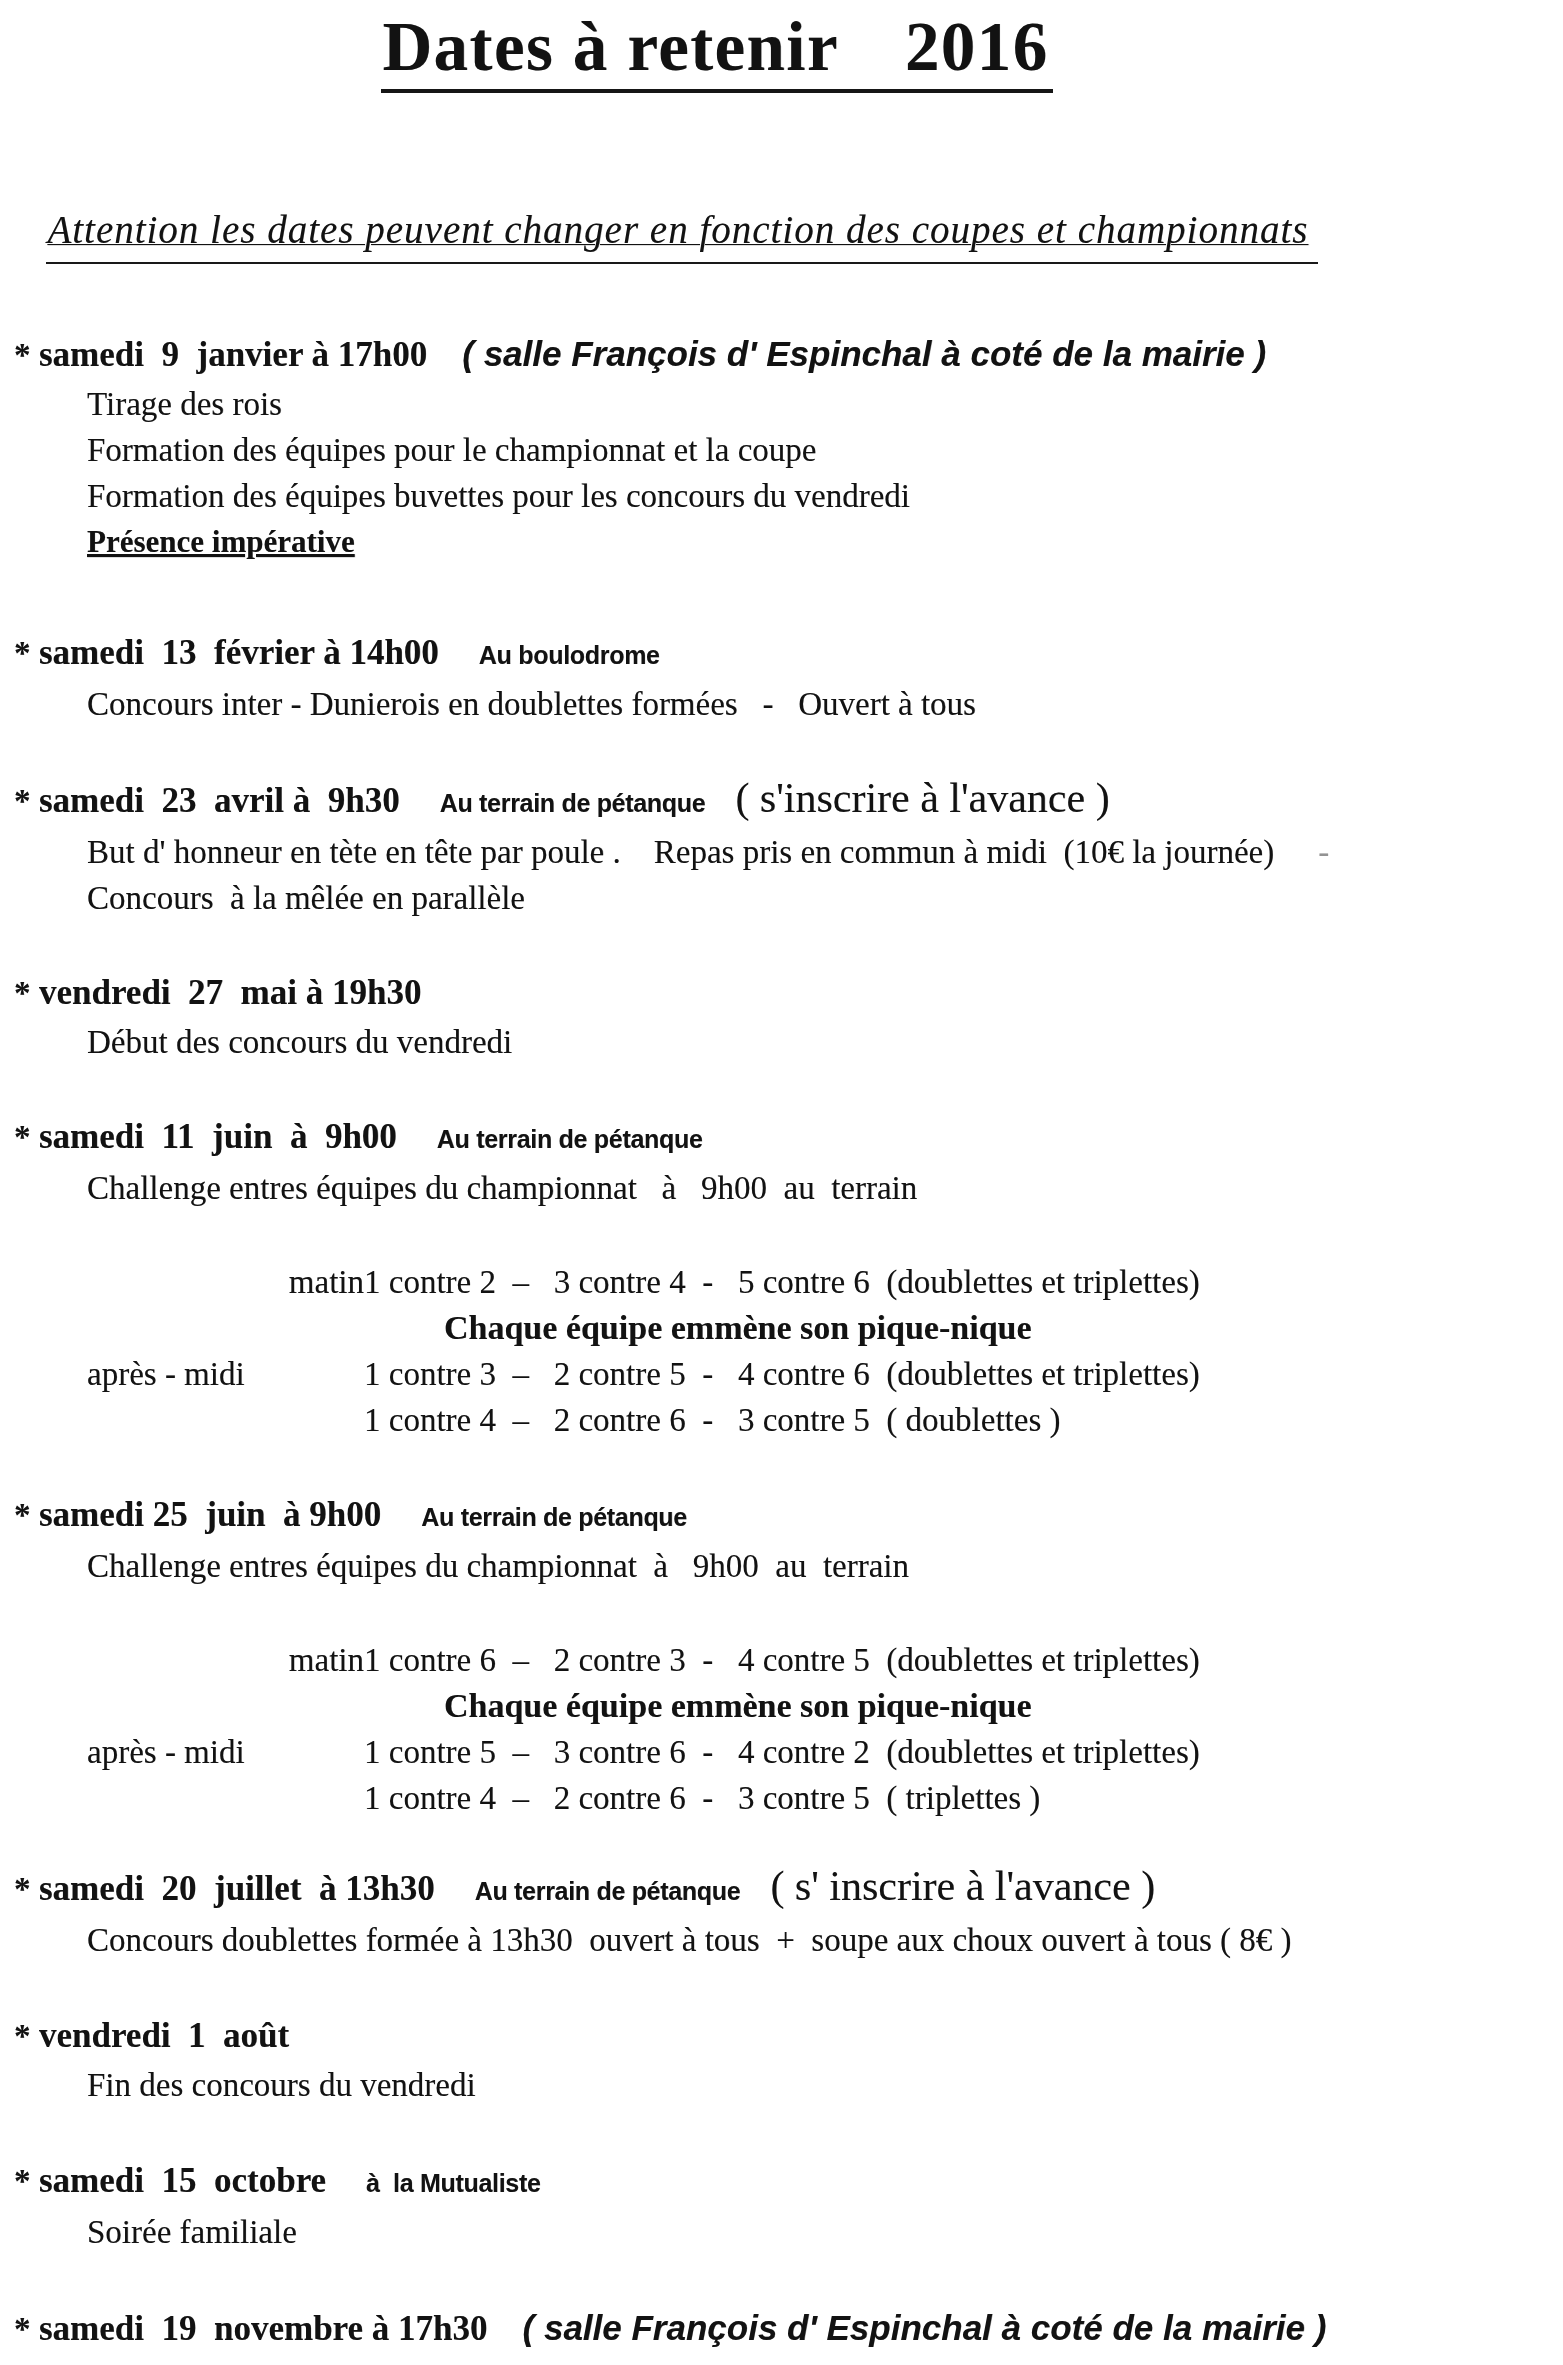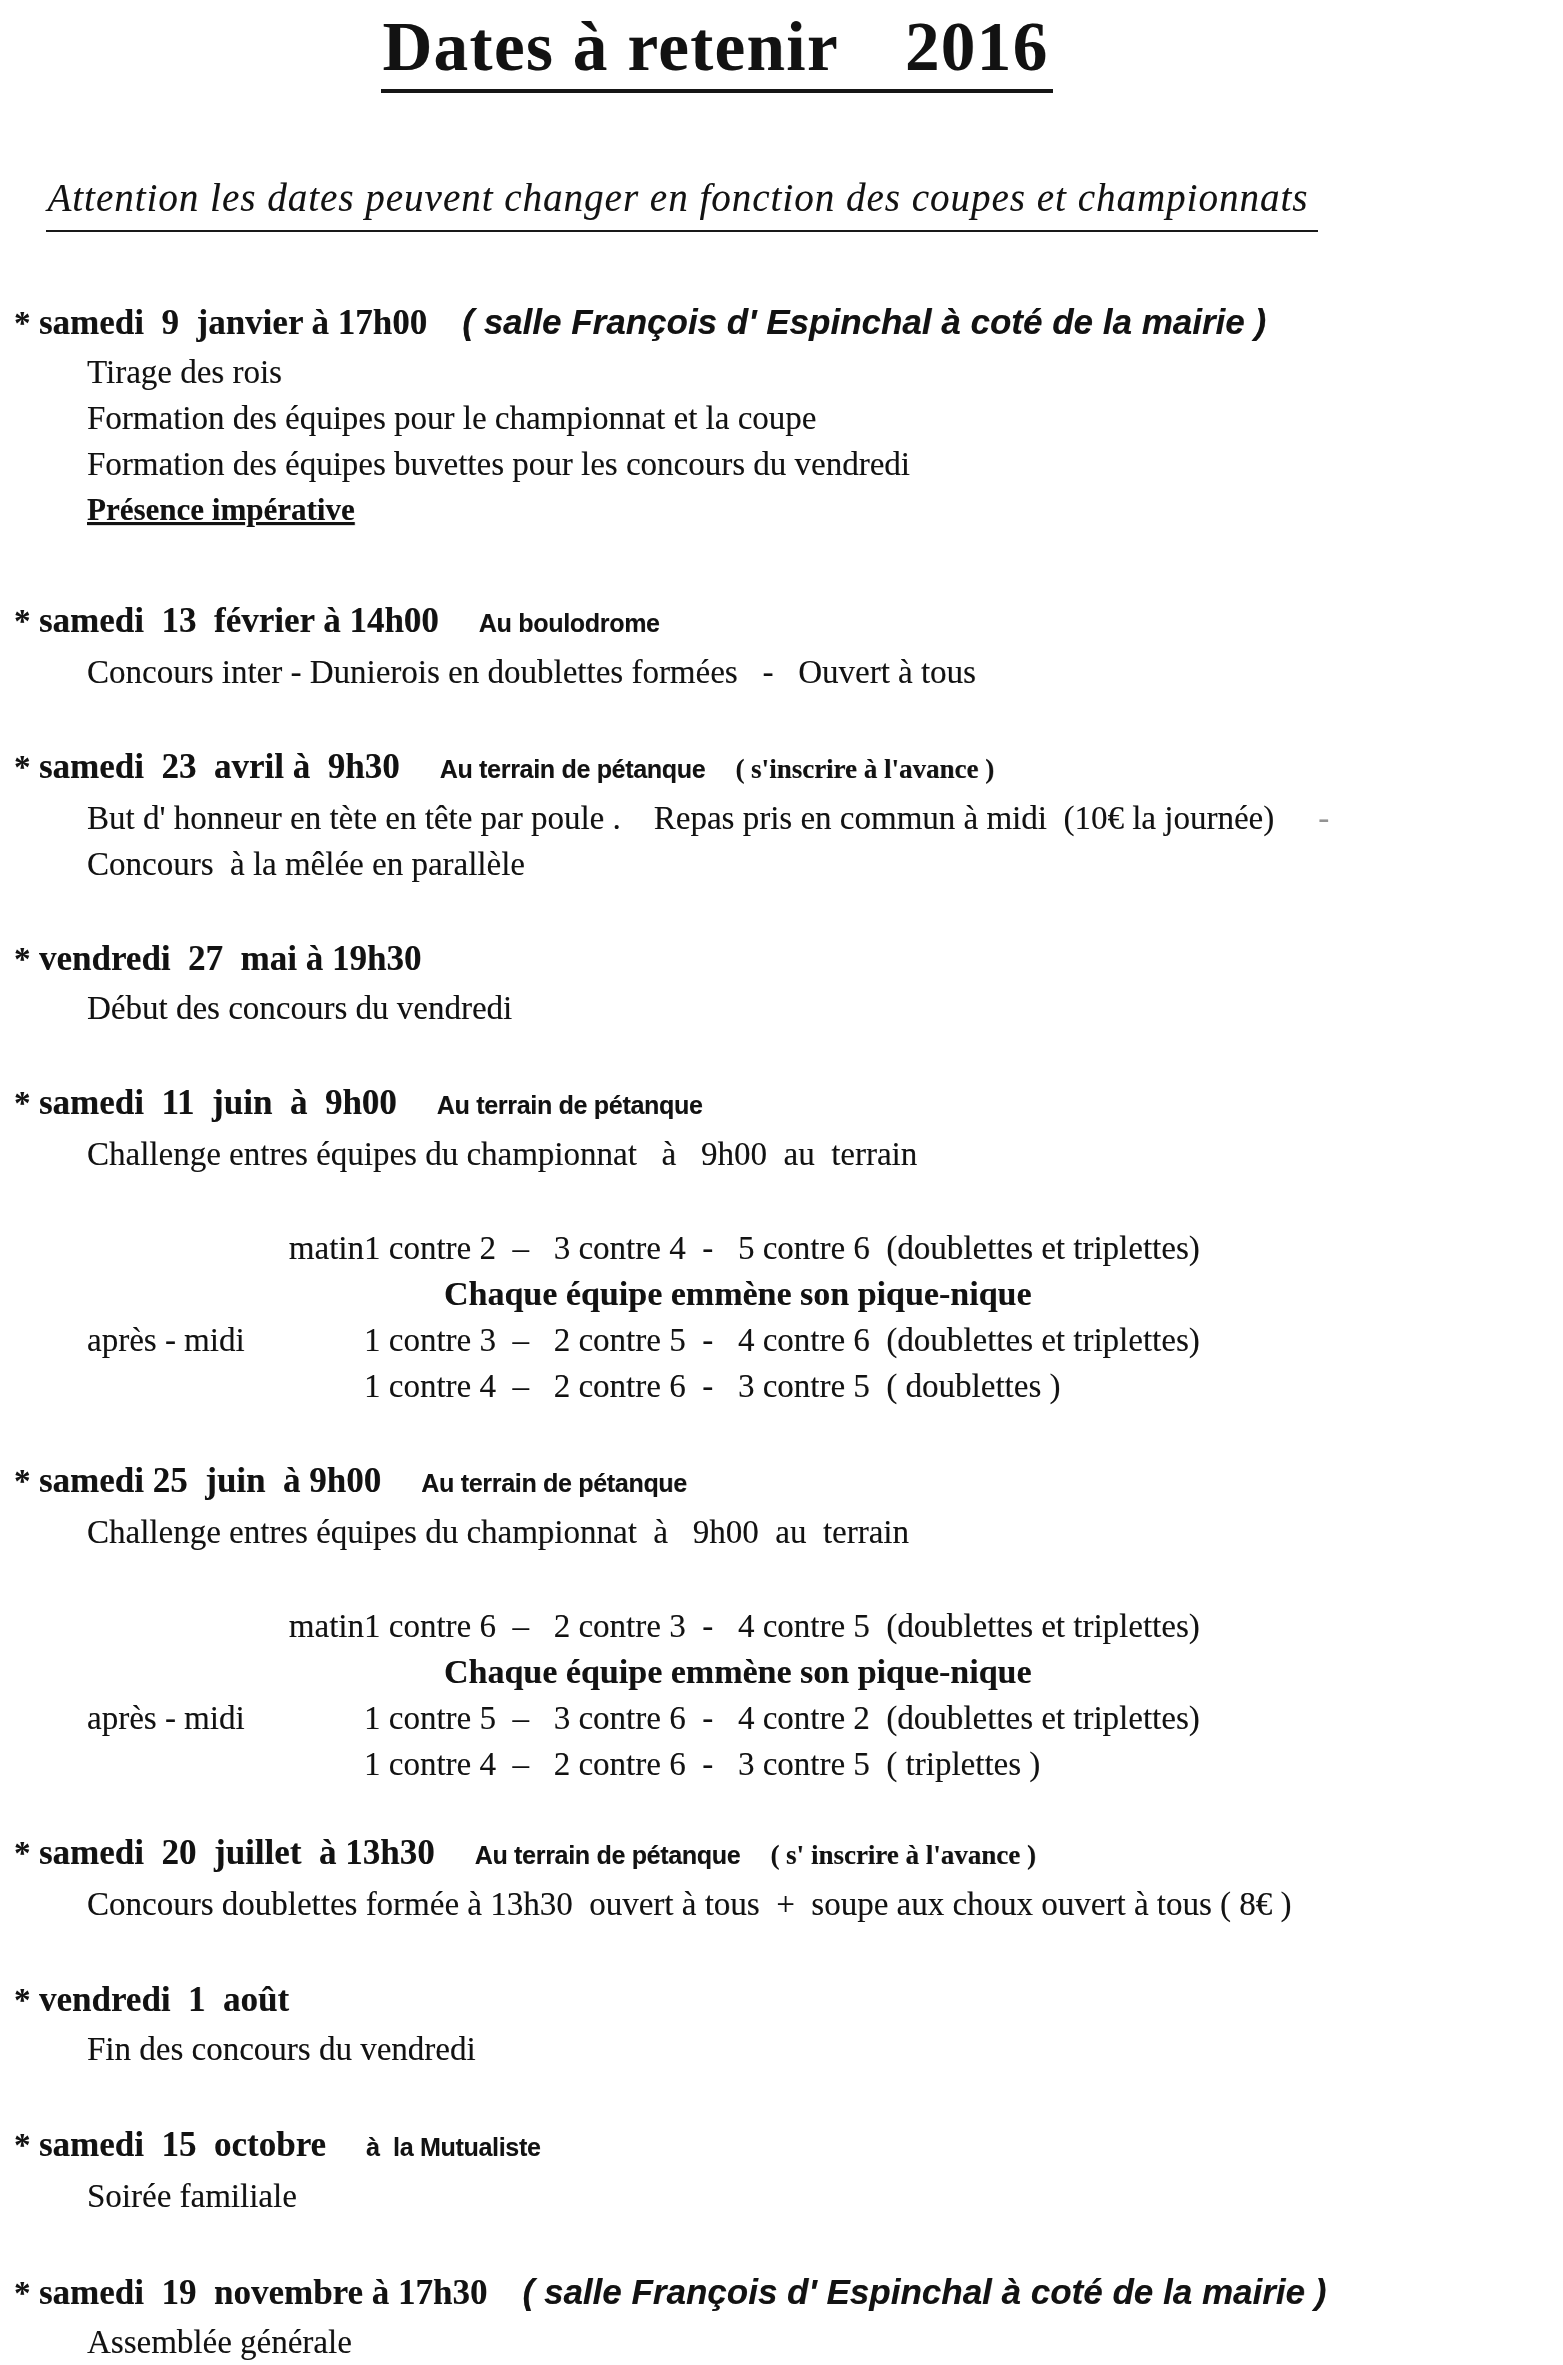--- a/index.html
+++ b/index.html
@@ -31,23 +31,24 @@
     letter-spacing: 1.4px;
     line-height: 1.05;
     white-space: pre-wrap;
   }
   .title-year { margin-left: 66px; }
 
   
   .notice-wrap {
     width: fit-content;
     margin-left: 32px;
-    margin-top: 84px;
+    margin-top: 116px;
     border-bottom: 2.8px solid #191919;
     padding: 0 9.7px 9.7px 1.4px;
+    text-decoration: underline;
   }
   .notice-text {
     font-style: italic;
     font-size: 39px;
     letter-spacing: 1px;
     line-height: 1.1;
     white-space: pre-wrap;
   }
 
   
@@ -79,22 +80,22 @@
   }
   .note-sans {
     font-family: "Liberation Sans", sans-serif;
     font-style: italic;
     font-weight: bold;
     font-size: 35px;
     margin-left: 35px;
     white-space: pre-wrap;
   }
   .note-serif {
-    font-weight: bold;
-    font-size: 27px;
+    font-weight: normal;
+    font-size: 42px;
     margin-left: 30px;
     white-space: pre-wrap;
   }
 
   .line {
     font-size: 33px;
     line-height: 46px;
     padding-left: 73px;
     white-space: pre-wrap;
   }

